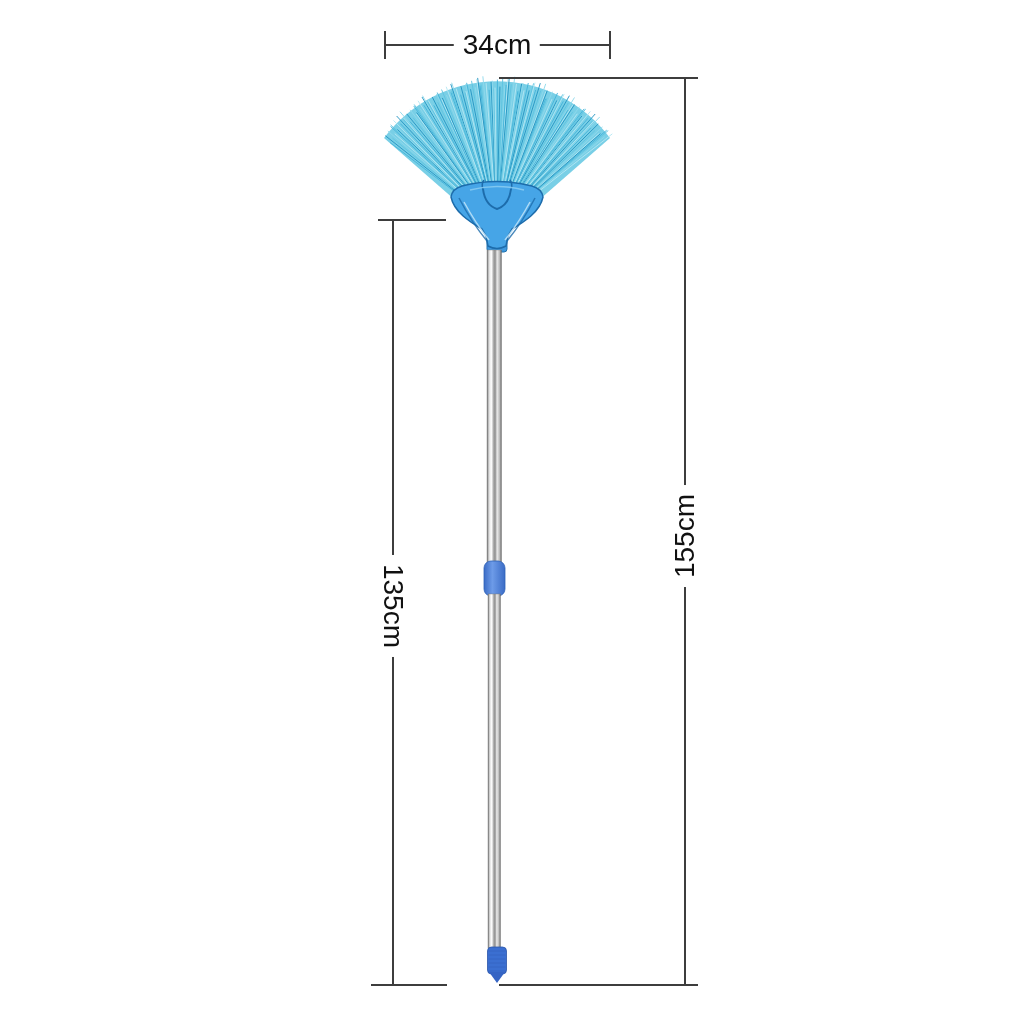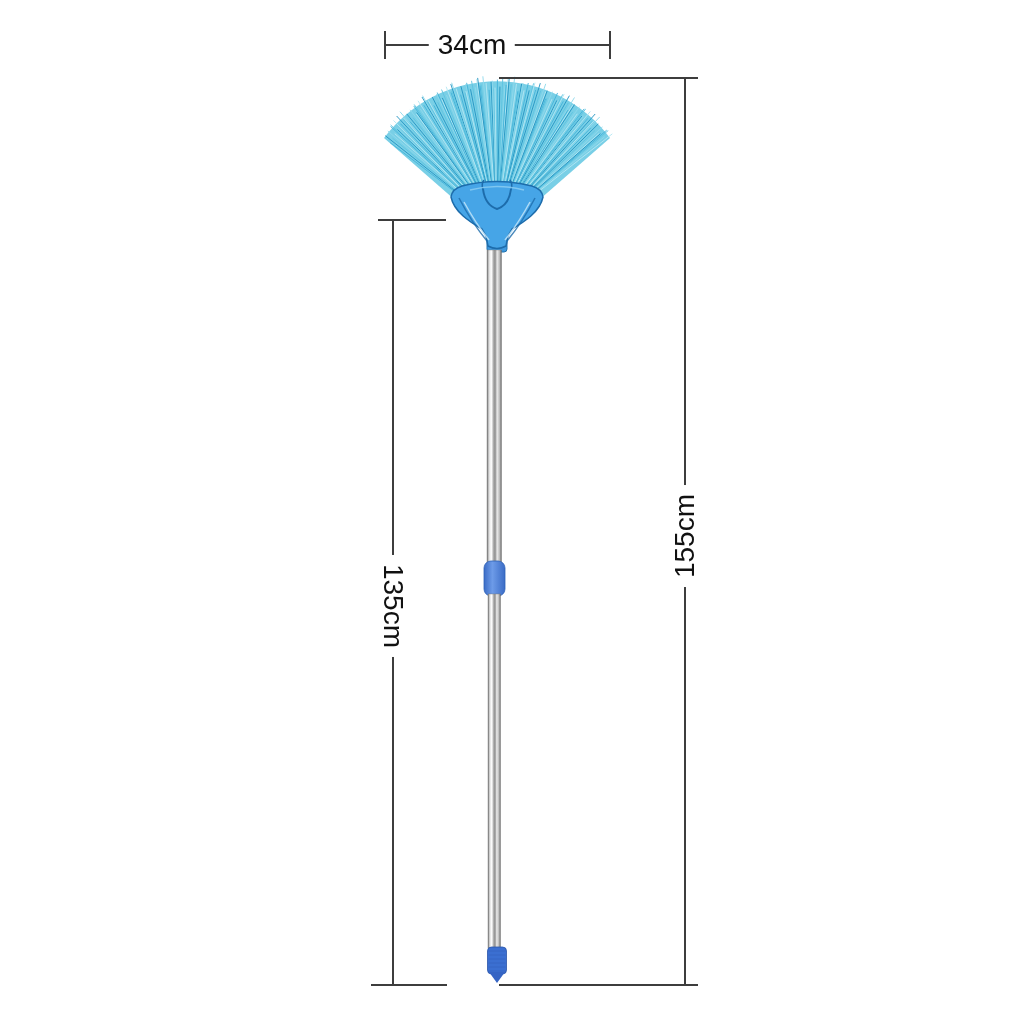--- a/index.html
+++ b/index.html
@@ -22,21 +22,21 @@
     white-space:nowrap;
     transform:translate(-50%,-50%);
   }
   .dim-label.rot-cw{transform:translate(-50%,-50%) rotate(90deg);}
   .dim-label.rot-ccw{transform:translate(-50%,-50%) rotate(-90deg);}
 
   
   .top-line{left:384px;top:44px;width:227px;height:2px;}
   .top-tick-l{left:384px;top:31px;width:2px;height:28px;}
   .top-tick-r{left:609px;top:31px;width:2px;height:28px;}
-  .width-label{left:472px;top:45px;}
+  .width-label{left:497px;top:45px;}
 
   
   .right-tick-top{left:499px;top:77px;width:199px;height:2px;}
   .right-vline{left:684px;top:78px;width:2px;height:907px;}
   .right-tick-bot{left:499px;top:984px;width:199px;height:2px;}
   .height-label{left:685px;top:536px;}
 
   
   .left-tick-top{left:378px;top:219px;width:68px;height:2px;}
   .left-vline{left:392px;top:220px;width:2px;height:765px;}

